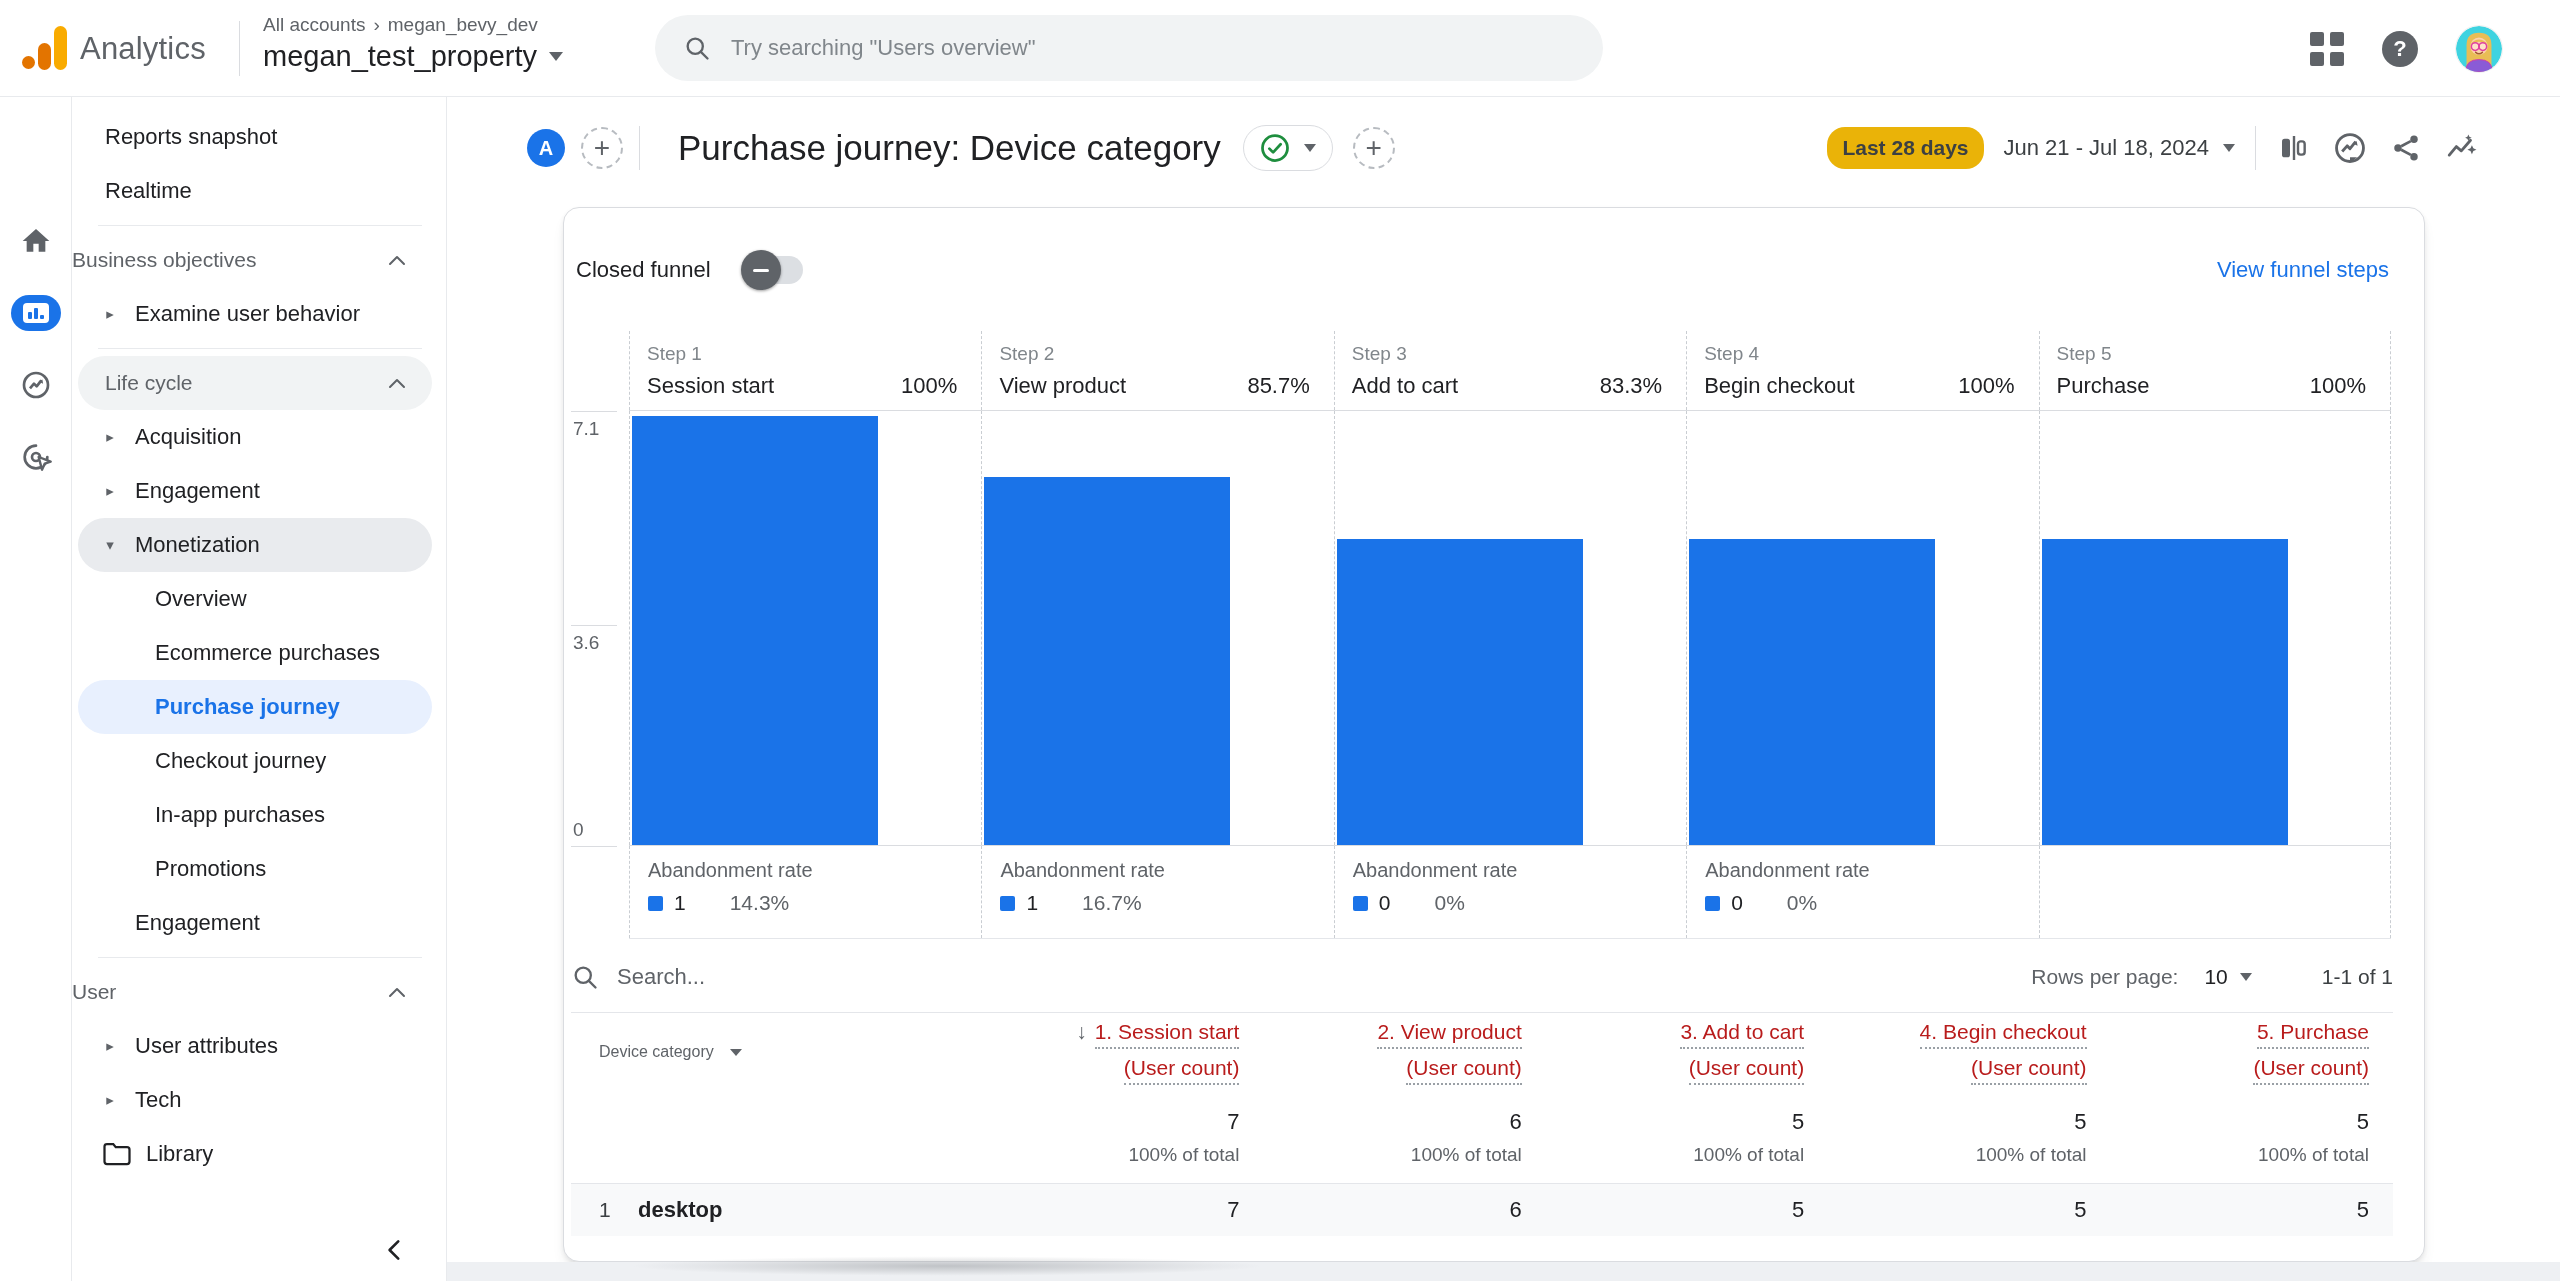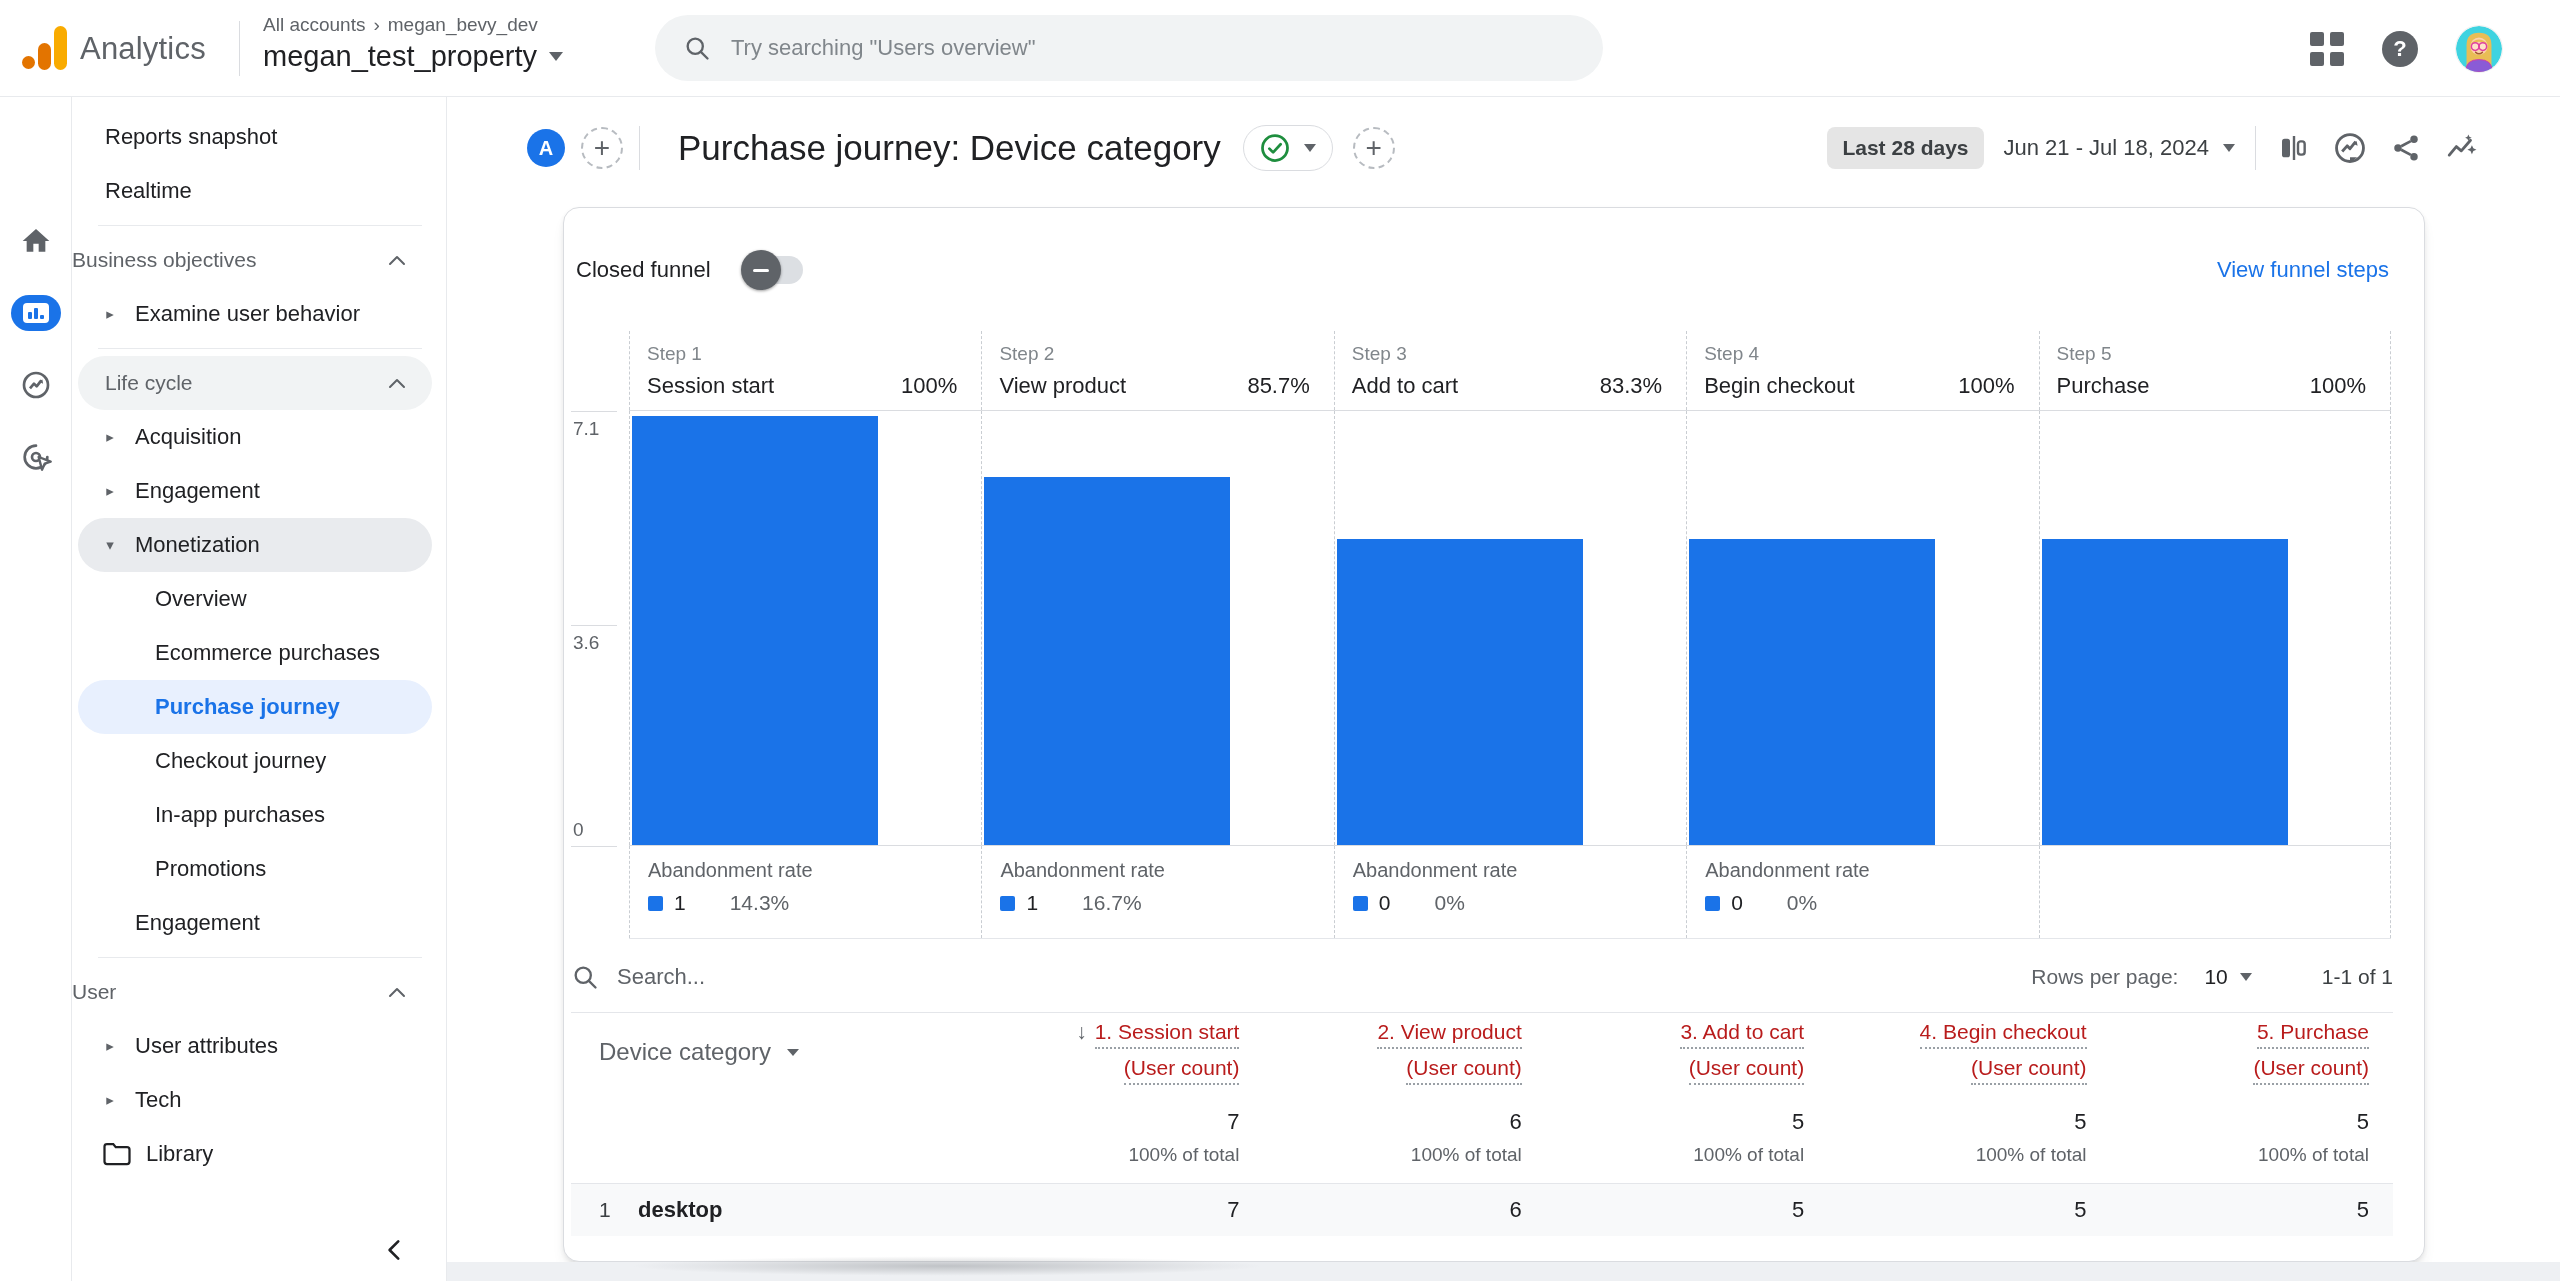--- a/index.html
+++ b/index.html
@@ -59,21 +59,21 @@
 
   
   .main{position:absolute;left:447px;top:97px;width:2113px;height:1184px;background:#fff}
   .report-head{position:absolute;left:80px;top:26px;height:50px;display:flex;align-items:center;gap:16px}
   .avatar-a{width:38px;height:38px;border-radius:50%;background:#1a73e8;color:#fff;font-size:20px;font-weight:bold;display:flex;align-items:center;justify-content:center;cursor:pointer}
   .dashed-plus{width:42px;height:42px;border-radius:50%;border:2px dashed #b7bbc0;color:#5f6368;font-size:28px;font-weight:300;display:flex;align-items:center;justify-content:center;cursor:pointer}
   .head-divider{width:1px;height:44px;background:#dadce0}
   .report-title{font-size:35px;color:#202124;margin-left:22px;white-space:nowrap}
   .check-pill{height:46px;border:1px solid #dadce0;border-radius:24px;display:flex;align-items:center;gap:14px;padding:0 16px;margin-left:6px;cursor:pointer}
   .date-cluster{position:absolute;right:80px;top:26px;height:50px;display:flex;align-items:center;gap:20px}
-  .date-preset{background:#e5e5e5;border-radius:8px;padding:9px 15px;font-size:21px;font-weight:bold;color:#3c4043;white-space:nowrap}
+  .date-preset{background:#eab308;border-radius:18px;padding:9px 15px;font-size:21px;font-weight:bold;color:#3c4043;white-space:nowrap}
   .date-range{font-size:22px;color:#3c4043;display:flex;align-items:center;gap:14px;cursor:pointer;white-space:nowrap}
   .date-range .caret{border-top-width:8px;border-left-width:6px;border-right-width:6px}
   .icon-btn{width:36px;height:36px;display:flex;align-items:center;justify-content:center;cursor:pointer}
 
   
   .card{position:absolute;left:116px;top:110px;width:1862px;height:1055px;background:#fff;border:1px solid #dadce0;border-radius:16px;box-shadow:0 2px 4px rgba(60,64,67,.08),0 10px 16px -8px rgba(60,64,67,.25)}
   .card-toolbar{position:absolute;left:12px;right:35px;top:36px;height:52px;display:flex;align-items:center;justify-content:space-between}
   .toggle-wrap{display:flex;align-items:center;gap:34px}
   .toggle-label{font-size:22px;color:#202124}
   .toggle{position:relative;width:58px;height:28px;cursor:pointer}
@@ -115,21 +115,21 @@
   .pager{display:flex;align-items:center;gap:18px}
   .rpp-label{font-size:21px;color:#5f6368}
   .rpp-value{font-size:21px;color:#202124;display:flex;align-items:center;gap:12px;cursor:pointer;margin-left:8px}
   .rpp-value .caret{border-top-width:8px;border-left-width:6px;border-right-width:6px}
   .range-label{font-size:21px;color:#3c4043;margin-left:52px}
 
   
   .gatable{position:absolute;left:7px;top:805px;width:1822px}
   .t-grid{display:grid;grid-template-columns:410px repeat(5,282.4px)}
   .t-headrow{height:78px}
-  .th-dim{display:flex;align-items:center;gap:16px;padding-left:28px;font-size:24px;color:#5f6368;cursor:pointer}
+  .th-dim{display:flex;align-items:center;gap:16px;padding-left:28px;font-size:16px;color:#5f6368;cursor:pointer}
   .th-dim .caret{border-top-width:7px;border-left-width:6px;border-right-width:6px}
   .th-metric{display:flex;flex-direction:column;align-items:flex-end;justify-content:center;padding-right:24px;cursor:pointer}
   .th-line{font-size:21px;color:#b91c1c;border-bottom:2px dotted #9aa0a6;padding-bottom:3px;white-space:nowrap}
   .th-line.second{margin-top:7px}
   .sort-arrow{color:#5f6368;font-size:21px;margin-right:8px;border-bottom:none}
   .th-line-wrap{display:flex;align-items:baseline}
   .t-totalsrow{height:92px}
   .td-total{display:flex;flex-direction:column;align-items:flex-end;justify-content:center;padding-right:24px}
   .total-val{font-size:22px;color:#202124}
   .total-share{font-size:19px;color:#5f6368;margin-top:9px}

